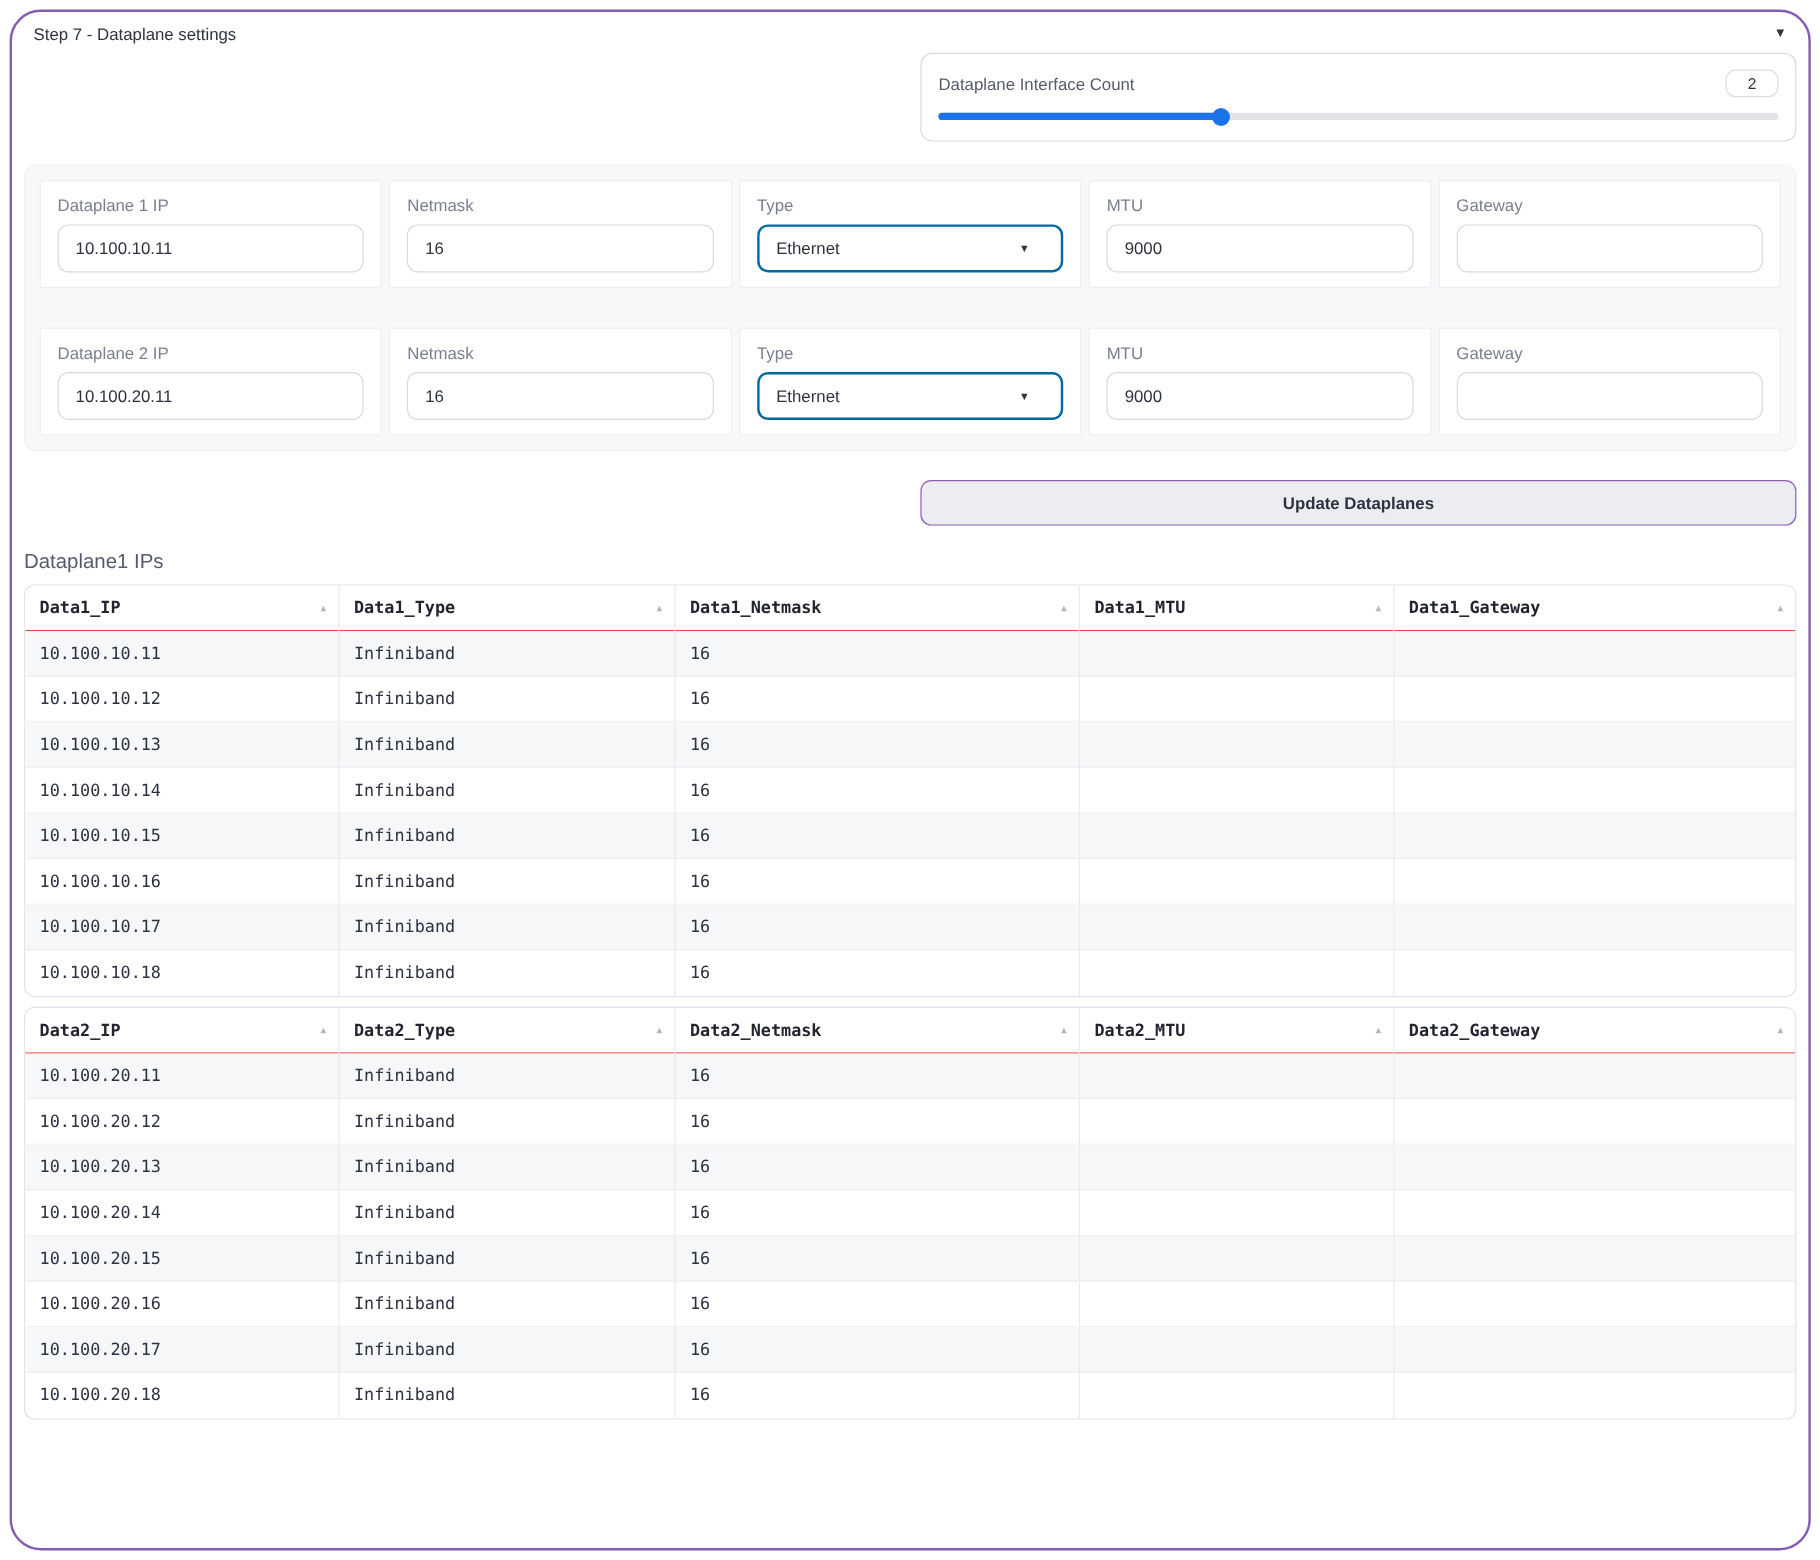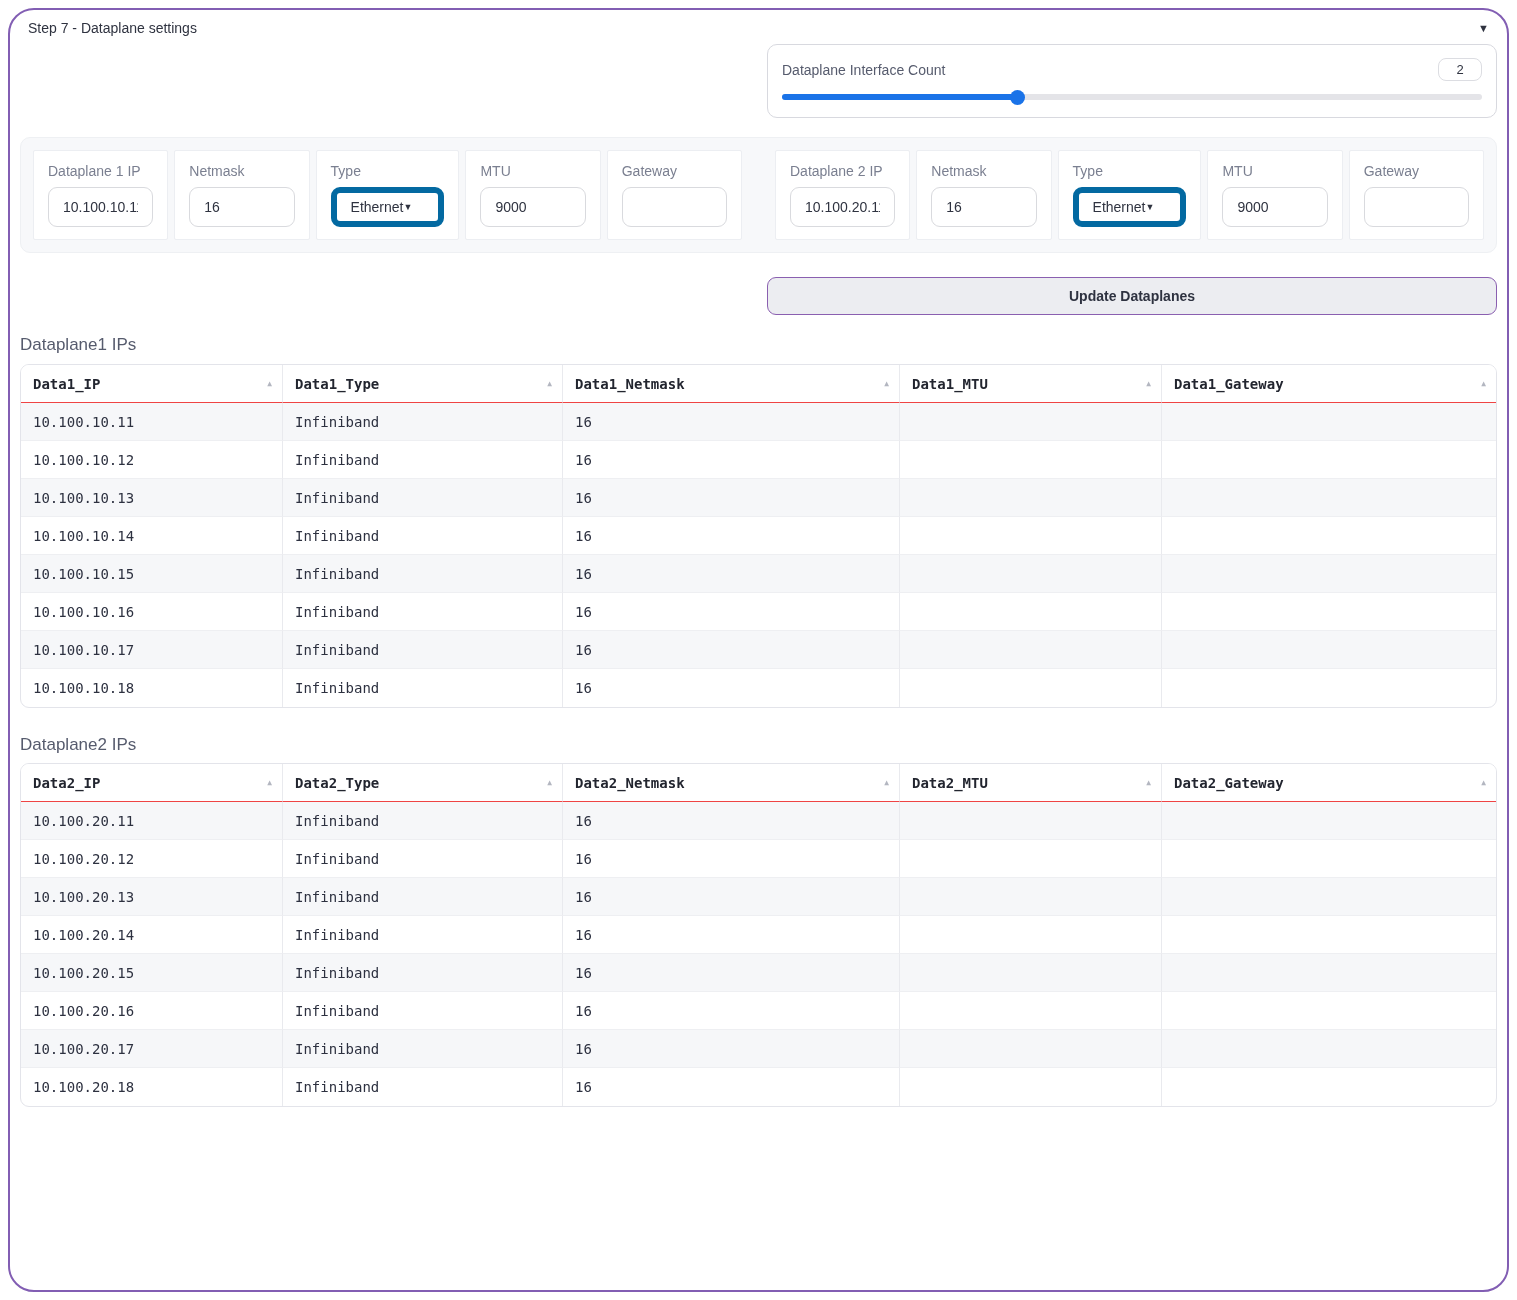--- a/index.html
+++ b/index.html
@@ -15,26 +15,26 @@
   
   .slider-card{margin:6px 0 16px auto;width:730px;height:74px;border:1px solid #d8d9df;border-radius:10px;box-sizing:border-box;padding:13px 14px 0 14px;background:#fff;}
   .slider-top{display:flex;justify-content:space-between;align-items:center;}
   .slider-label{font-size:14px;color:#565b6d;}
   .slider-value{min-width:20px;text-align:center;font-size:13px;color:#2f3340;border:1px solid #dcdde2;border-radius:8px;padding:3px 11px;background:#fff;}
   .slider-track{position:relative;margin-top:13px;height:6px;border-radius:3px;background:#e4e4e8;}
   .slider-fill{position:absolute;left:0;top:0;bottom:0;border-radius:3px;background:var(--blue,#1a73e8);}
   .slider-thumb{position:absolute;top:-4.5px;width:15px;height:15px;border-radius:50%;background:var(--blue,#1a73e8);}
 
   
-  .form-panel{margin-top:19px;background:#f7f8fa;border:1px solid #eef0f3;border-radius:10px;box-sizing:border-box;padding:12px;display:flex;flex-direction:row;gap:33px;}
+  .form-panel{margin-top:19px;background:#f7f8fa;border:1px solid #eef0f3;border-radius:10px;box-sizing:border-box;padding:12px;display:flex;flex-direction:column;gap:33px;}
   .form-row{display:grid;grid-template-columns:repeat(5,1fr);gap:6px;}
   .fcell{background:#fff;border:1px solid #eceef2;box-sizing:border-box;height:90px;padding:12px 14px;border-radius:2px;}
   .flabel{font-size:14px;color:#7a7f90;}
   .finput{margin-top:8px;width:100%;height:40px;box-sizing:border-box;border:1px solid #d9dade;border-radius:9px;padding:0 14px;font-size:14px;color:#2f3340;background:#fff;outline:none;font-family:inherit;}
-  .fselect{margin-top:8px;height:40px;box-sizing:border-box;border:6px solid #0369a1;border-radius:9px;padding:0 14px;font-size:14px;color:#2f3340;background:#fff;display:flex;align-items:center;justify-content:space-between;cursor:pointer;}
+  .fselect{margin-top:8px;height:40px;box-sizing:border-box;border:2px solid #0369a1;border-radius:9px;padding:0 14px;font-size:14px;color:#2f3340;background:#fff;display:flex;align-items:center;justify-content:space-between;cursor:pointer;}
   .caret{font-size:9px;color:#2f3340;margin-right:12px;}
 
   
   .btn{display:block;margin-left:auto;width:730px;height:38px;border-radius:9px;font-size:14px;font-weight:700;font-family:inherit;cursor:pointer;box-sizing:border-box;}
   .btn-update{margin-top:24px;background:#ecedf1;border:1px solid #8a5fb0;color:#2e3240;}
   .btn-next{margin-top:24px;background:#f3f2f6;border:1px solid #d7d1e0;color:#9a9aa6;}
 
   .section-h{margin-top:20px;font-size:17px;color:#565b6d;}
   .section-h.second{margin-top:27px;}
 
@@ -157,21 +157,20 @@
       <div class="td colsep stripe">16</div>
       <div class="td colsep stripe"></div>
       <div class="td colsep stripe"></div>
       <div class="td lastrow">10.100.10.18</div>
       <div class="td colsep lastrow">Infiniband</div>
       <div class="td colsep lastrow">16</div>
       <div class="td colsep lastrow"></div>
       <div class="td colsep lastrow"></div>
     </div>
 
-  <div class="section-h second">Dataplane2 IPs</div>
   <div class="dtable mono second">
       <div class="th">
         <span>Data2_IP</span>
         <span class="sort">▲</span>
       </div>
       <div class="th colsep">
         <span>Data2_Type</span>
         <span class="sort">▲</span>
       </div>
       <div class="th colsep">

